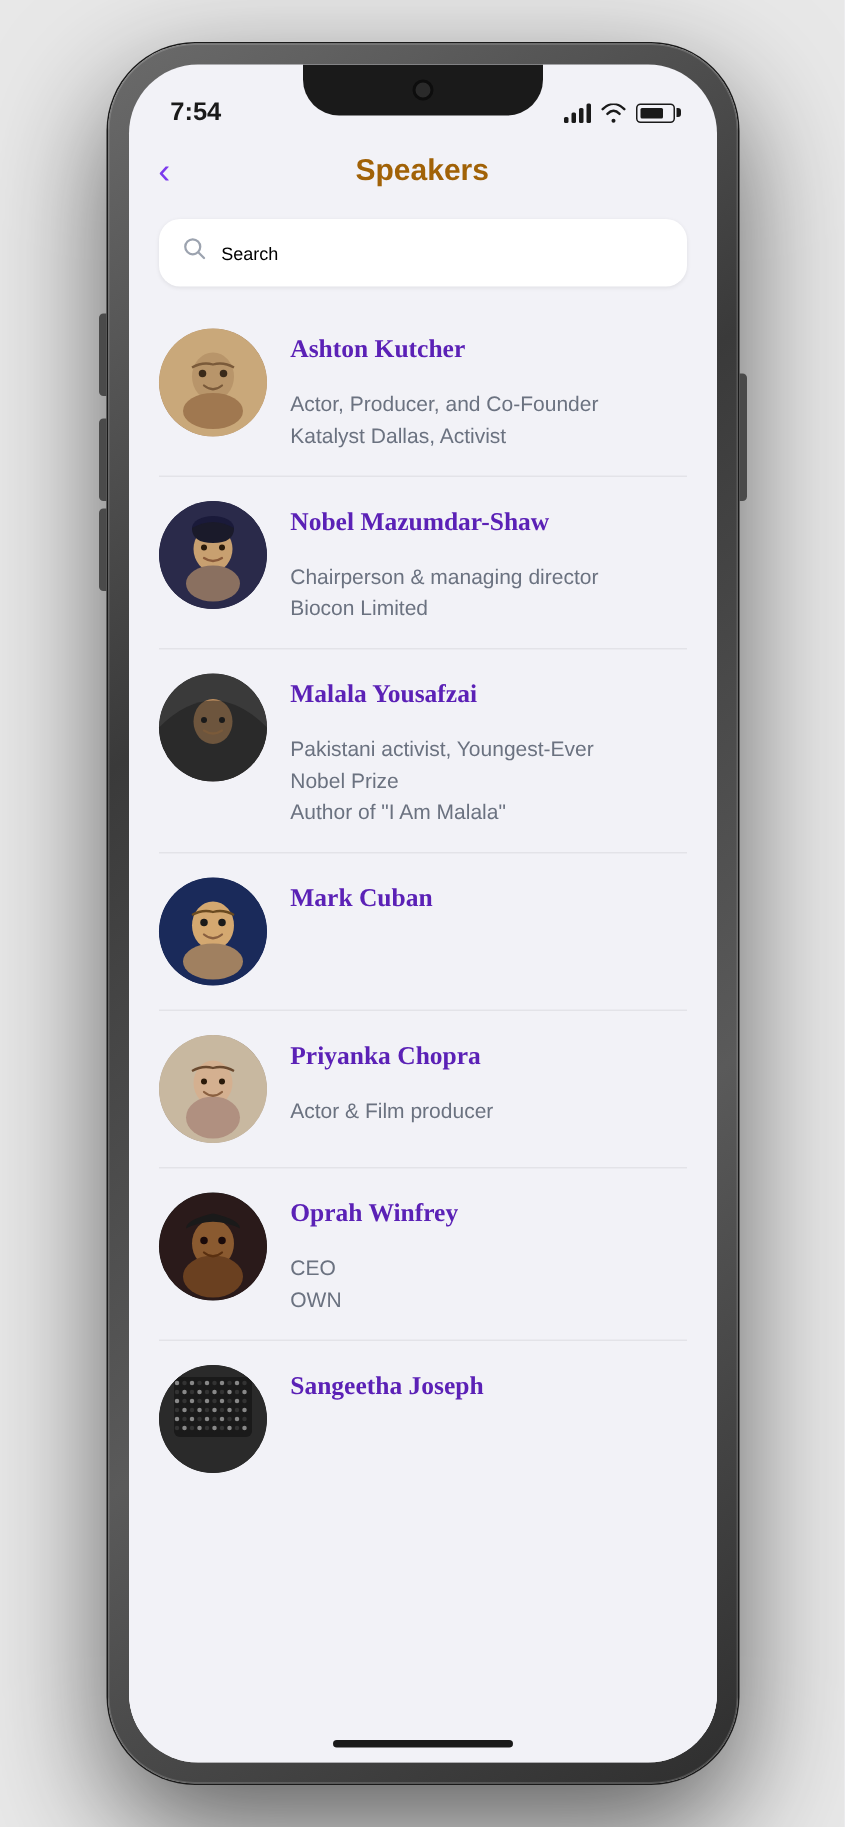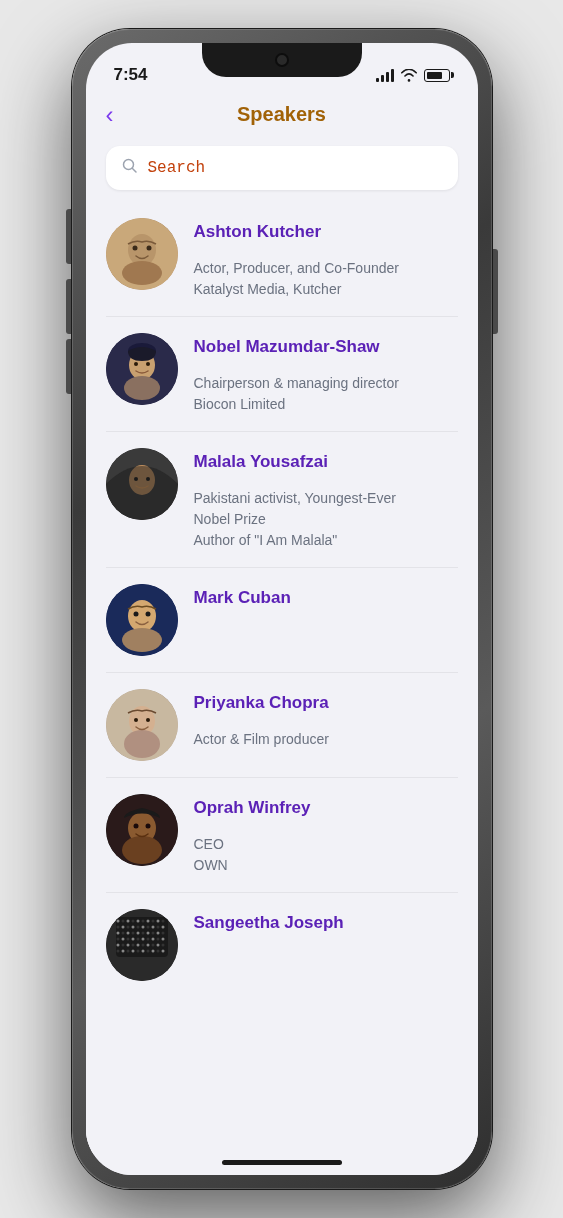--- a/index.html
+++ b/index.html
@@ -213,23 +213,22 @@
       gap: 10px;
       box-shadow: 0 1px 3px rgba(0,0,0,0.08);
     }
 
     .search-icon-wrap {
       color: #9ca3af;
       font-size: 16px;
     }
 
     .search-placeholder {
-      color: #c2410c;
-      font-size: 16px;
-      font-family: Liberation Mono, monospace;
+      color: #000000;
+      font-size: 12px;
     }
 
     
     .speakers-list {
       background: #f2f2f7;
       padding: 0 20px;
       overflow-y: auto;
       height: calc(100% - 130px);
     }
 
@@ -276,20 +275,21 @@
     .speaker-info {
       flex: 1;
       padding-top: 4px;
     }
 
     .speaker-name {
       font-size: 17px;
       font-weight: 700;
       color: #5b21b6;
       margin-bottom: 4px;
+      font-family: Liberation Serif, serif;
     }
 
     .speaker-desc {
       font-size: 14px;
       color: #6b7280;
       line-height: 1.5;
       margin-top: 16px;
     }
 
     
@@ -367,21 +367,21 @@
       <circle cx="43" cy="30" r="2.5" fill="#3a2a1a"></circle>
       <path d="M30 38 Q36 43 42 38" stroke="#7a5a3a" stroke-width="1.5" fill="none" stroke-linecap="round"></path>
       <path d="M22 26 Q29 22 36 24 Q43 22 50 26" stroke="#7a5a3a" stroke-width="1.5" fill="none"></path>
 
       </svg>
     </div>
     <div class="speaker-info">
       <div class="speaker-name">Ashton Kutcher</div>
       <div class="speaker-desc">
                   <span style="display:block">Actor, Producer, and Co-Founder</span>
-                  <span style="display:block">Katalyst Media, Kutcher</span>
+                  <span style="display:block">Katalyst Dallas, Activist</span>
                 </div>
     </div>
   </div>
             <div class="speaker-item">
     <div class="avatar-wrap avatar-kiran">
       <svg class="avatar-svg" viewBox="0 0 72 72" xmlns="http://www.w3.org/2000/svg">
 
       <circle cx="36" cy="36" r="36" fill="#2a2a4a"></circle>
       <ellipse cx="36" cy="32" rx="13" ry="15" fill="#c8a070"></ellipse>
       <ellipse cx="36" cy="55" rx="18" ry="12" fill="#8a7060"></ellipse>

